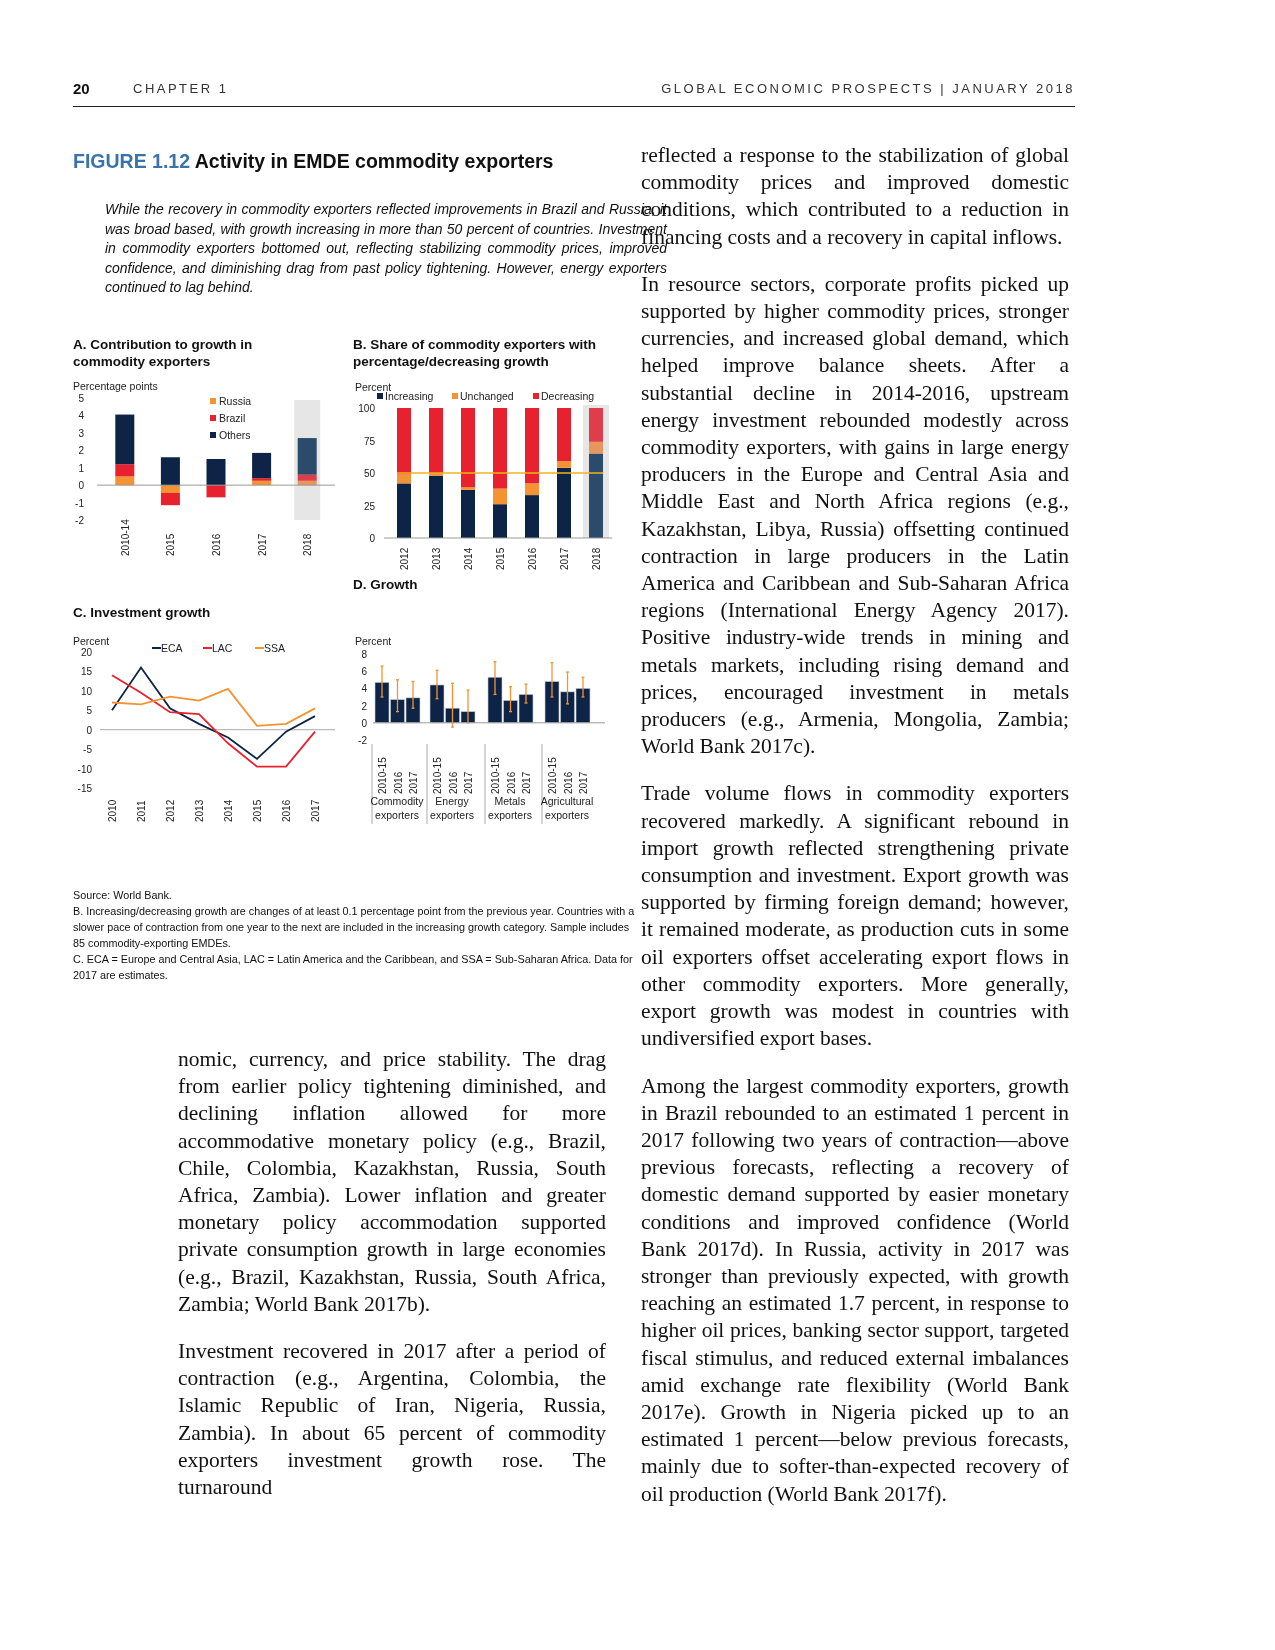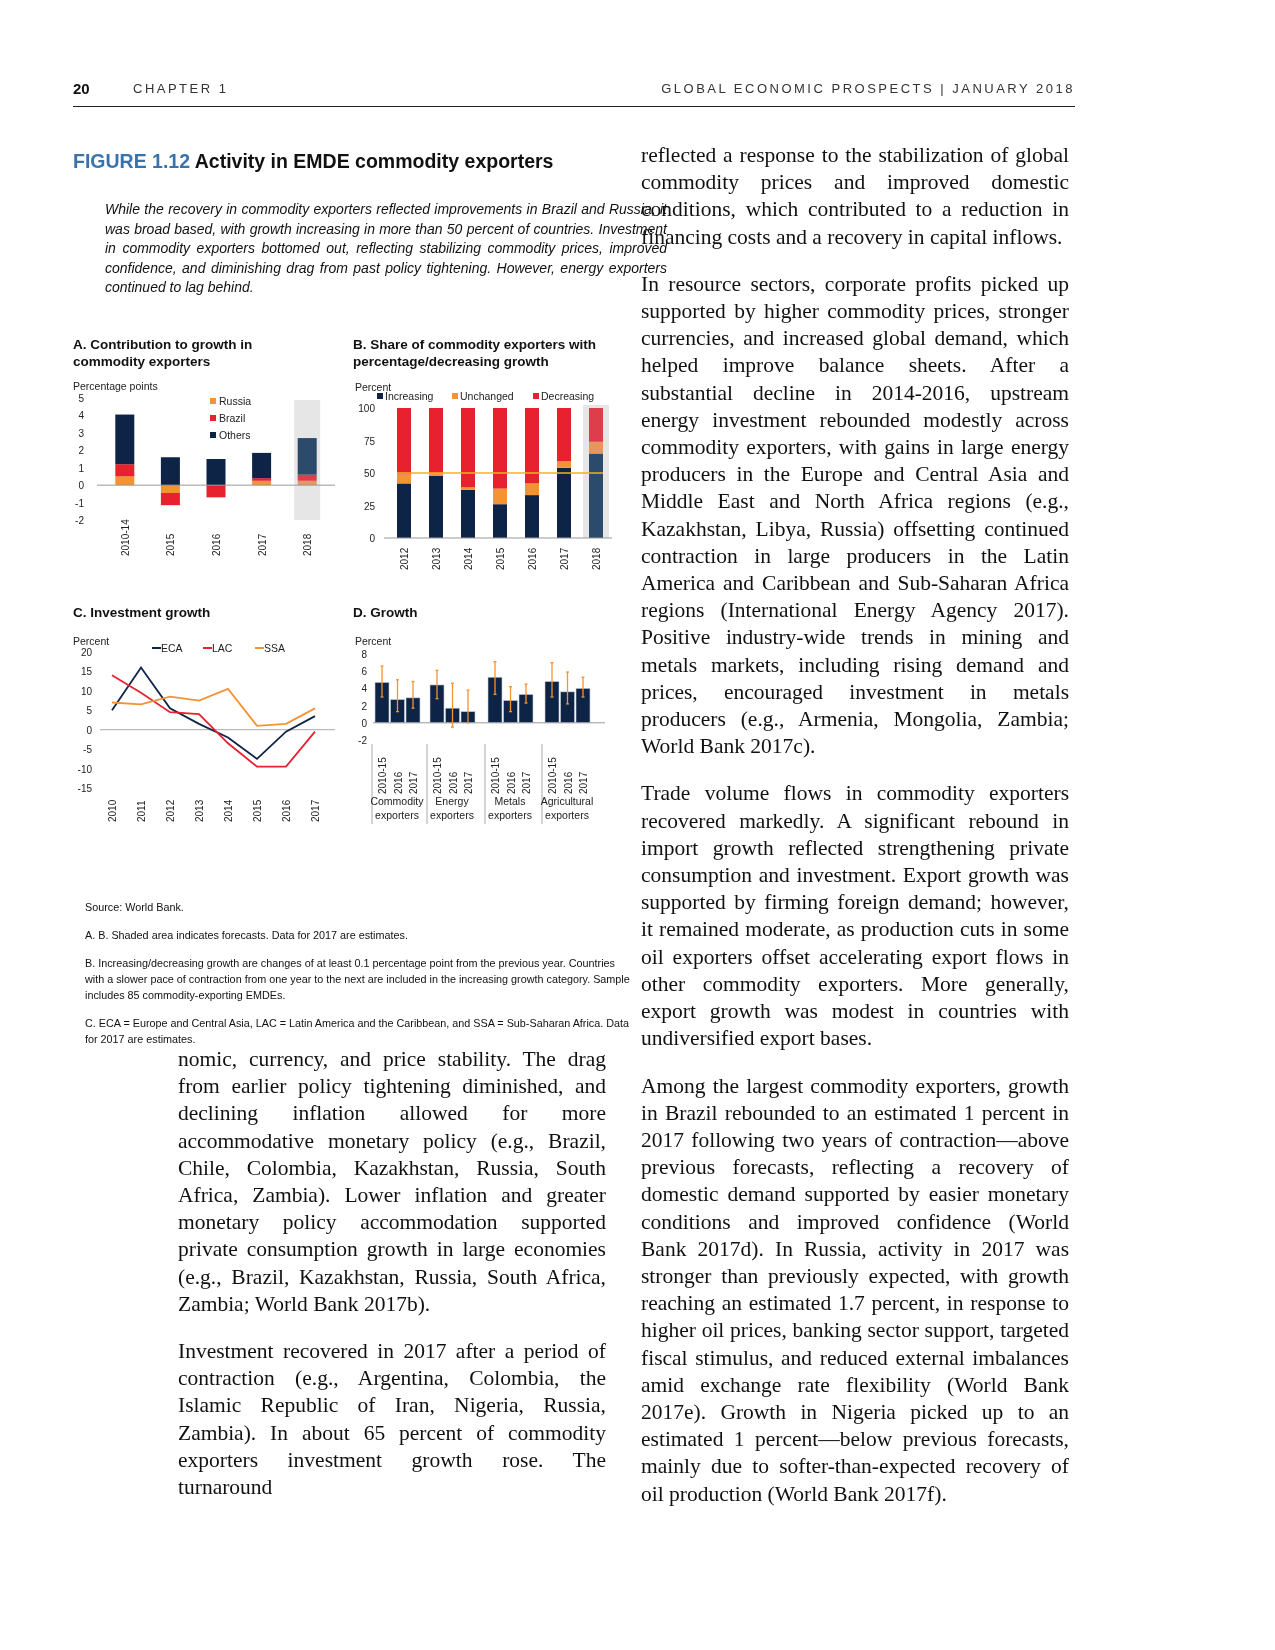--- a/index.html
+++ b/index.html
@@ -9,21 +9,21 @@
   .hdr { position:absolute; top:78px; left:73px; width:1002px; height:28px; border-bottom:1.4px solid #222; }
   .pgnum { position:absolute; left:0; top:2px; font-weight:bold; font-size:15px; }
   .chap { position:absolute; left:60px; top:3px; font-size:13px; letter-spacing:2.5px; color:#333; }
   .runhead { position:absolute; right:0; top:3px; font-size:13px; letter-spacing:2.5px; color:#333;margin-left:30px; }
   .fig-title { position:absolute; left:73px; top:150px; font-size:19.5px; font-weight:bold; }
   .fig-title .num { color:#3a73aa; }
   .fig-intro { position:absolute; left:73px; top:200px; width:562px; font-size:14px; font-style:italic; line-height:19.5px; text-align:justify;margin-left:32px; }
   .panel-title { position:absolute; font-size:13.5px; font-weight:bold; line-height:17px; }
   svg text { font-family:"Liberation Sans", sans-serif; }
   .notes { position:absolute; left:73px; top:887px; width:570px; font-size:10.8px; line-height:16px; }
-  .notes p { margin:12px; }
+  .notes p { margin:0; }
   .col { position:absolute; font-size:21.5px; line-height:27.2px; text-align:justify; }
   .col p { margin:0 0 20px 0; }
 </style>
 </head>
 <body>
 
 <div class="hdr sans">
   <span class="pgnum">20</span>
   <span class="chap">CHAPTER 1</span>
   <span class="runhead">GLOBAL ECONOMIC PROSPECTS | JANUARY 2018</span>
@@ -37,21 +37,21 @@
 
 <div class="panel-title sans" style="left:73px;top:336px;">
   <div>A. Contribution to growth in</div>
   <div>commodity exporters</div>
 </div>
 <div class="panel-title sans" style="left:353px;top:336px;">
   <div>B. Share of commodity exporters with</div>
   <div>percentage/decreasing growth</div>
 </div>
 <div class="panel-title sans" style="left:73px;top:604px;">C. Investment growth</div>
-<div class="panel-title sans" style="left:353px;top:604px;">D. Growth</div>
+<div class="panel-title sans" style="left:353px;top:576px;">D. Growth</div>
 
 <svg id="chartA" style="position:absolute;left:60px;top:378px;" width="280" height="200">
     <text x="13" y="12" font-size="10.5" fill="#222">Percentage points</text>
     <rect x="234.20000000000002" y="22" width="26" height="120" fill="#e6e6e6"></rect>
     <text x="24" y="24" font-size="10" text-anchor="end" fill="#222">5</text>
     <text x="24" y="41.42857142857143" font-size="10" text-anchor="end" fill="#222">4</text>
     <text x="24" y="58.857142857142854" font-size="10" text-anchor="end" fill="#222">3</text>
     <text x="24" y="76.28571428571428" font-size="10" text-anchor="end" fill="#222">2</text>
     <text x="24" y="93.71428571428571" font-size="10" text-anchor="end" fill="#222">1</text>
     <text x="24" y="111.14285714285714" font-size="10" text-anchor="end" fill="#222">0</text>
@@ -239,21 +239,20 @@
     <line x1="241.5" x2="244.5" y1="65" y2="65" stroke="#f39332" stroke-width="1.3"></line>
     <text transform="translate(247,162) rotate(-90)" font-size="10" fill="#222">2017</text>
     <line x1="202" x2="202" y1="112" y2="192" stroke="#aaa" stroke-width="1"></line>
     <text x="227" y="173" font-size="10.5" text-anchor="middle" fill="#222">Agricultural</text>
     <text x="227" y="187" font-size="10.5" text-anchor="middle" fill="#222">exporters</text>
     <line x1="33" x2="265" y1="90.8" y2="90.8" stroke="#999" stroke-width="1"></line>
   </svg>
 
 <div class="notes sans">
   <p>Source: World Bank.</p>
-  <p>A. B. Shaded area indicates forecasts. Data for 2017 are estimates.</p>
   <p>B. Increasing/decreasing growth are changes of at least 0.1 percentage point from the previous year. Countries with a slower pace of contraction from one year to the next are included in the increasing growth category. Sample includes 85 commodity-exporting EMDEs.</p>
   <p>C. ECA = Europe and Central Asia, LAC = Latin America and the Caribbean, and SSA = Sub-Saharan Africa. Data for 2017 are estimates.</p>
 </div>
 
 <div class="col serif" style="left:178px;top:1046px;width:428px;">
   <p>nomic, currency, and price stability. The drag from earlier policy tightening diminished, and declining inflation allowed for more accommodative monetary policy (e.g., Brazil, Chile, Colombia, Kazakhstan, Russia, South Africa, Zambia). Lower inflation and greater monetary policy accommodation supported private consumption growth in large economies (e.g., Brazil, Kazakhstan, Russia, South Africa, Zambia; World Bank 2017b).</p>
   <p>Investment recovered in 2017 after a period of contraction (e.g., Argentina, Colombia, the Islamic Republic of Iran, Nigeria, Russia, Zambia). In about 65 percent of commodity exporters investment growth rose. The turnaround</p>
 </div>
 <div class="col serif" style="left:641px;top:142px;width:428px;">
   <p>reflected a response to the stabilization of global commodity prices and improved domestic conditions, which contributed to a reduction in financing costs and a recovery in capital inflows.</p>

